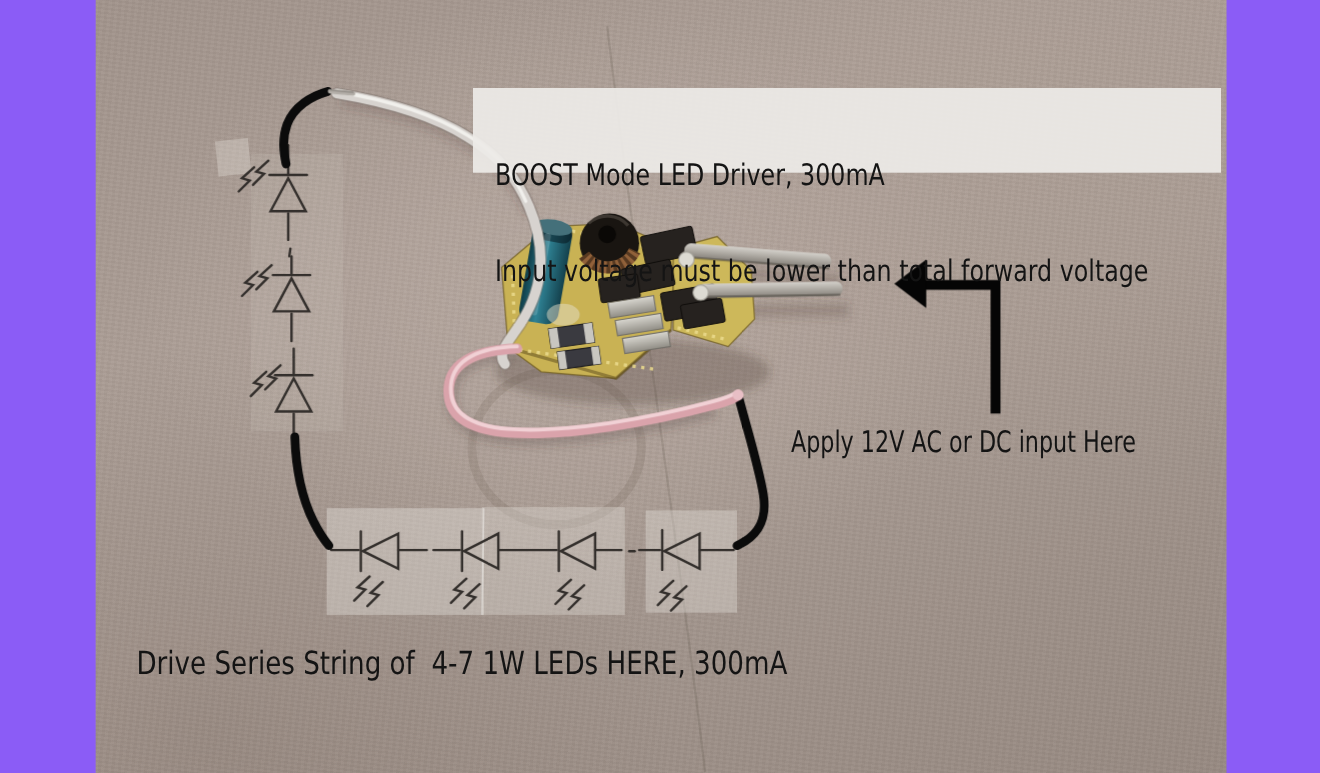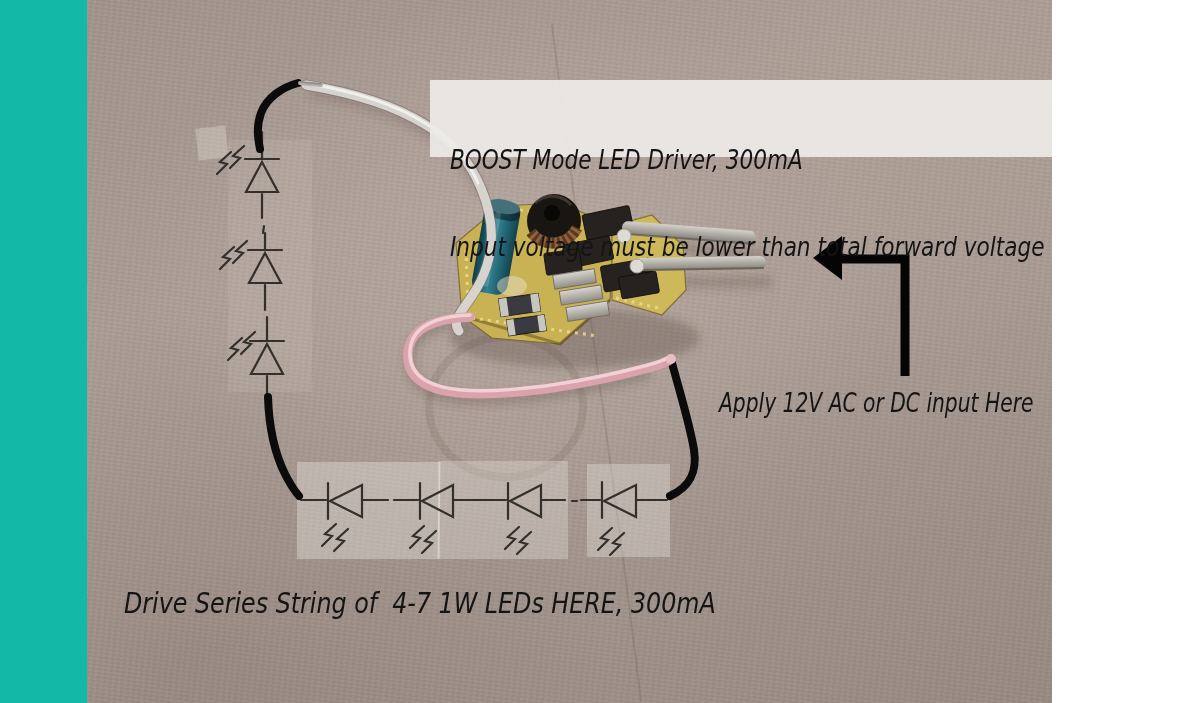--- a/index.html
+++ b/index.html
@@ -1,17 +1,17 @@
 <!DOCTYPE html>
 <html><head>
 <meta charset="utf-8">
 <style>
   html,body{margin:0;padding:0;background:#ffffff;}
-  #stage{position:relative;width:1052px;height:703px;overflow:hidden;
-         font-family:"DejaVu Sans",sans-serif;background:#14b8a6;font-style:italic;}
+  #stage{position:relative;width:1200px;height:703px;overflow:hidden;
+         font-family:"DejaVu Sans",sans-serif;background:#8b5cf6;}
   #cardboard{position:absolute;left:87px;top:0;width:1028px;height:703px;
     background:
       radial-gradient(ellipse 560px 380px at 42% 38%, rgba(196,182,172,0.45), rgba(196,182,172,0) 70%),
       radial-gradient(ellipse 700px 420px at 78% 18%, rgba(178,163,153,0.35), rgba(178,163,153,0) 75%),
       radial-gradient(ellipse 600px 500px at 10% 95%, rgba(120,106,97,0.28), rgba(120,106,97,0) 70%),
       linear-gradient(158deg,#a2948c 0%,#ab9d95 30%,#a99b93 55%,#9d9088 80%,#978a82 100%);
   }
   #cardboard::after{content:"";position:absolute;inset:0;
       background:repeating-linear-gradient(7deg, rgba(255,255,255,0.02) 0 2px, rgba(0,0,0,0.02) 2px 4px),
                  repeating-linear-gradient(96deg, rgba(255,255,255,0.015) 0 3px, rgba(0,0,0,0.015) 3px 6px);}

